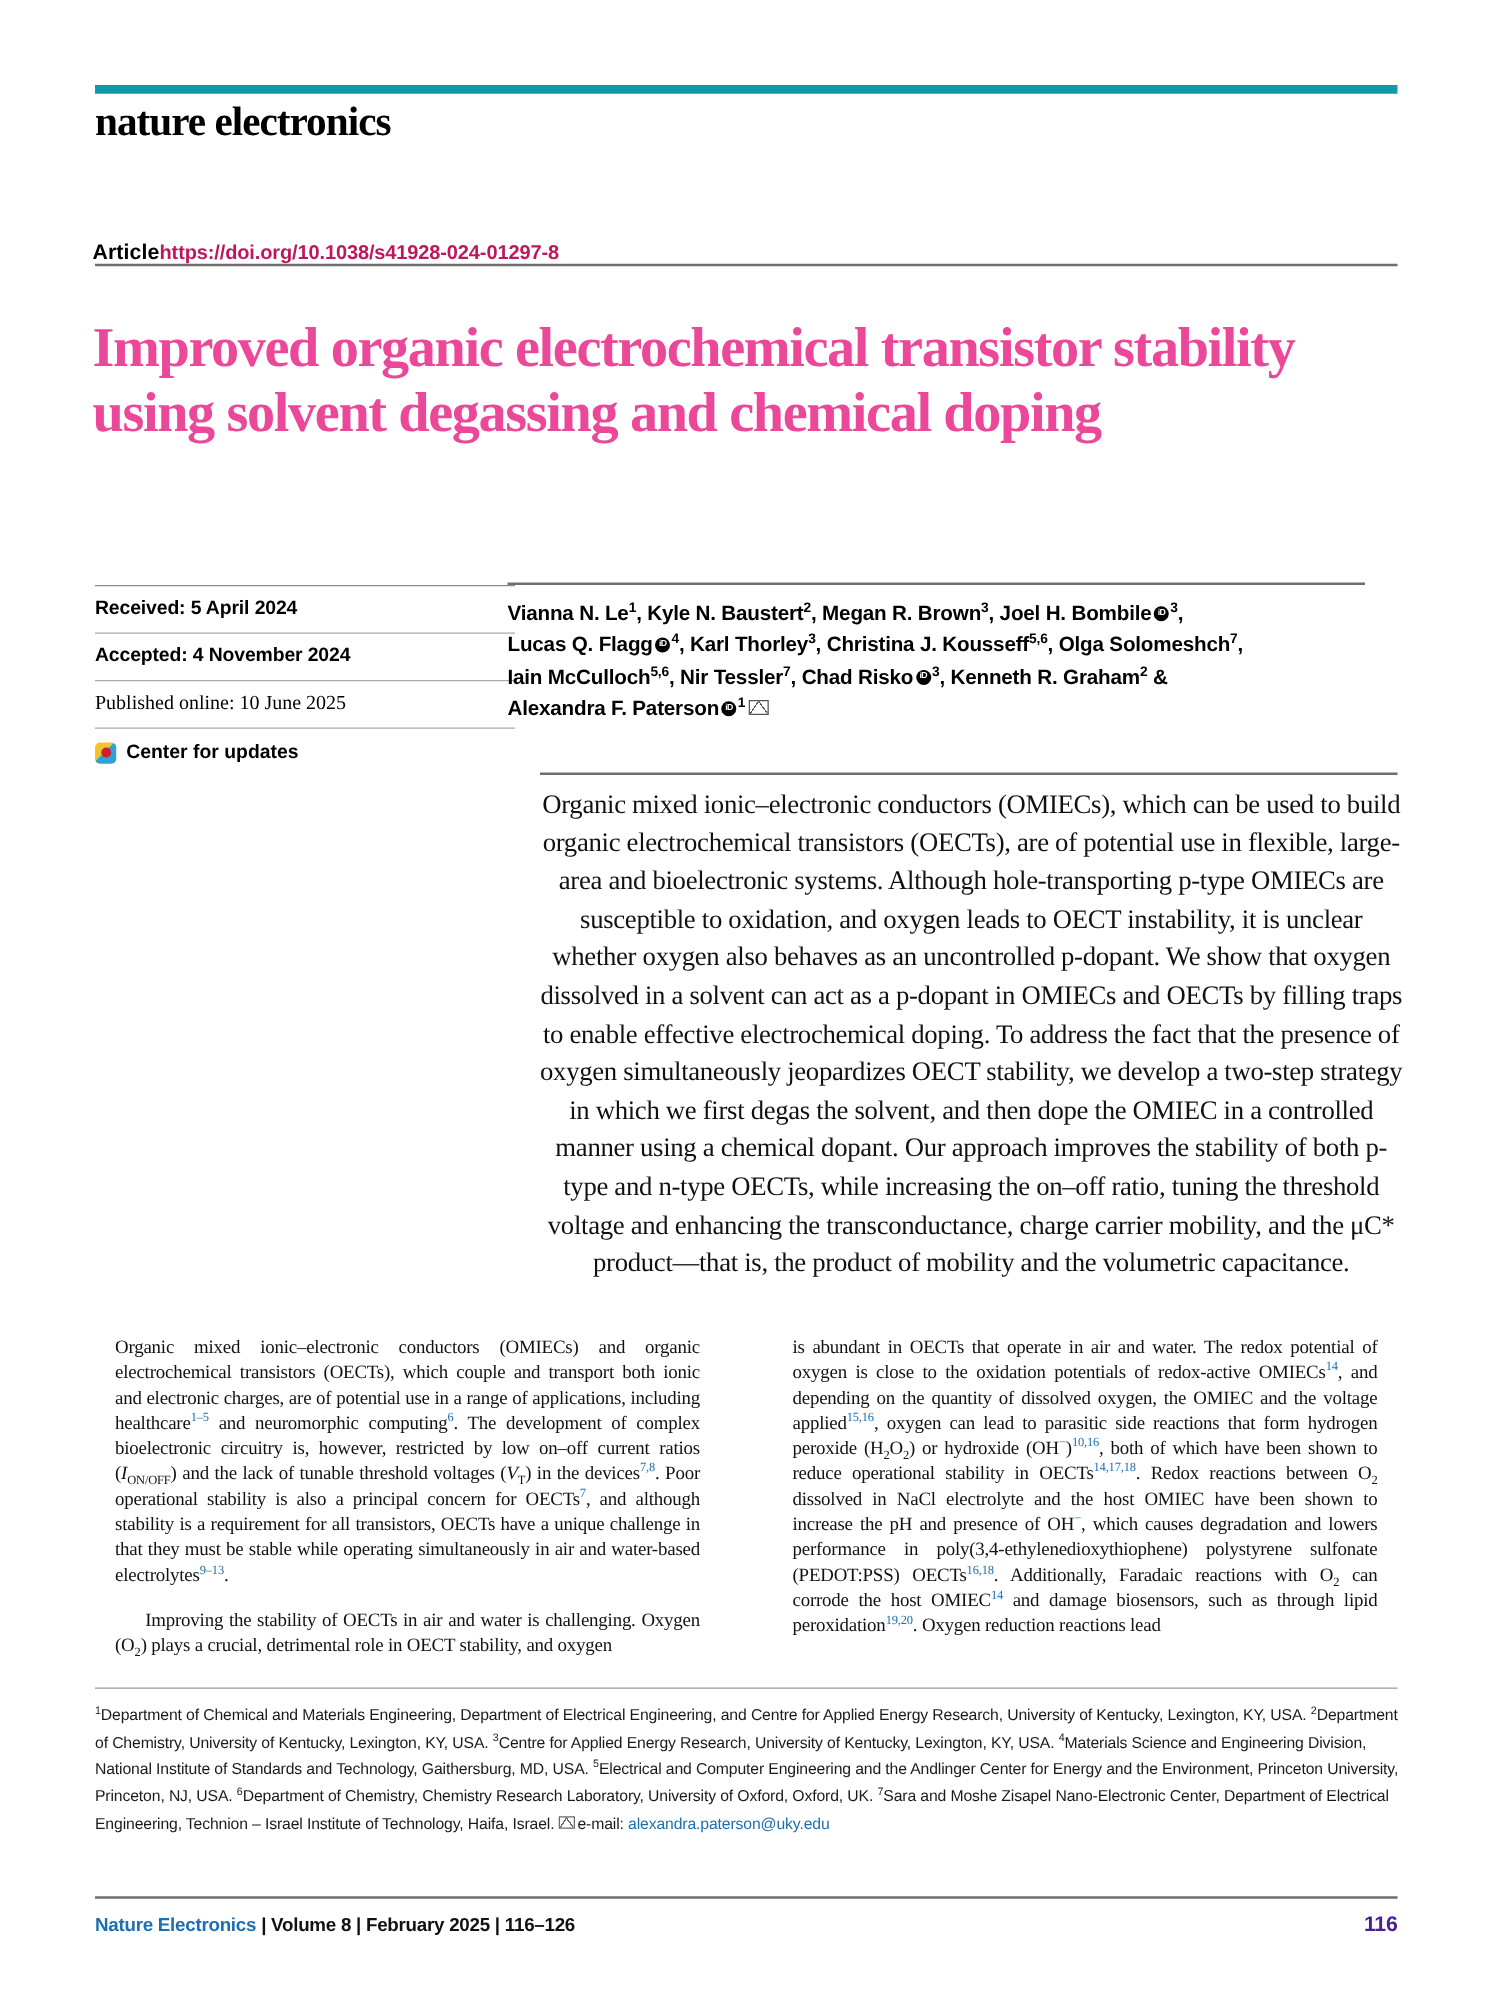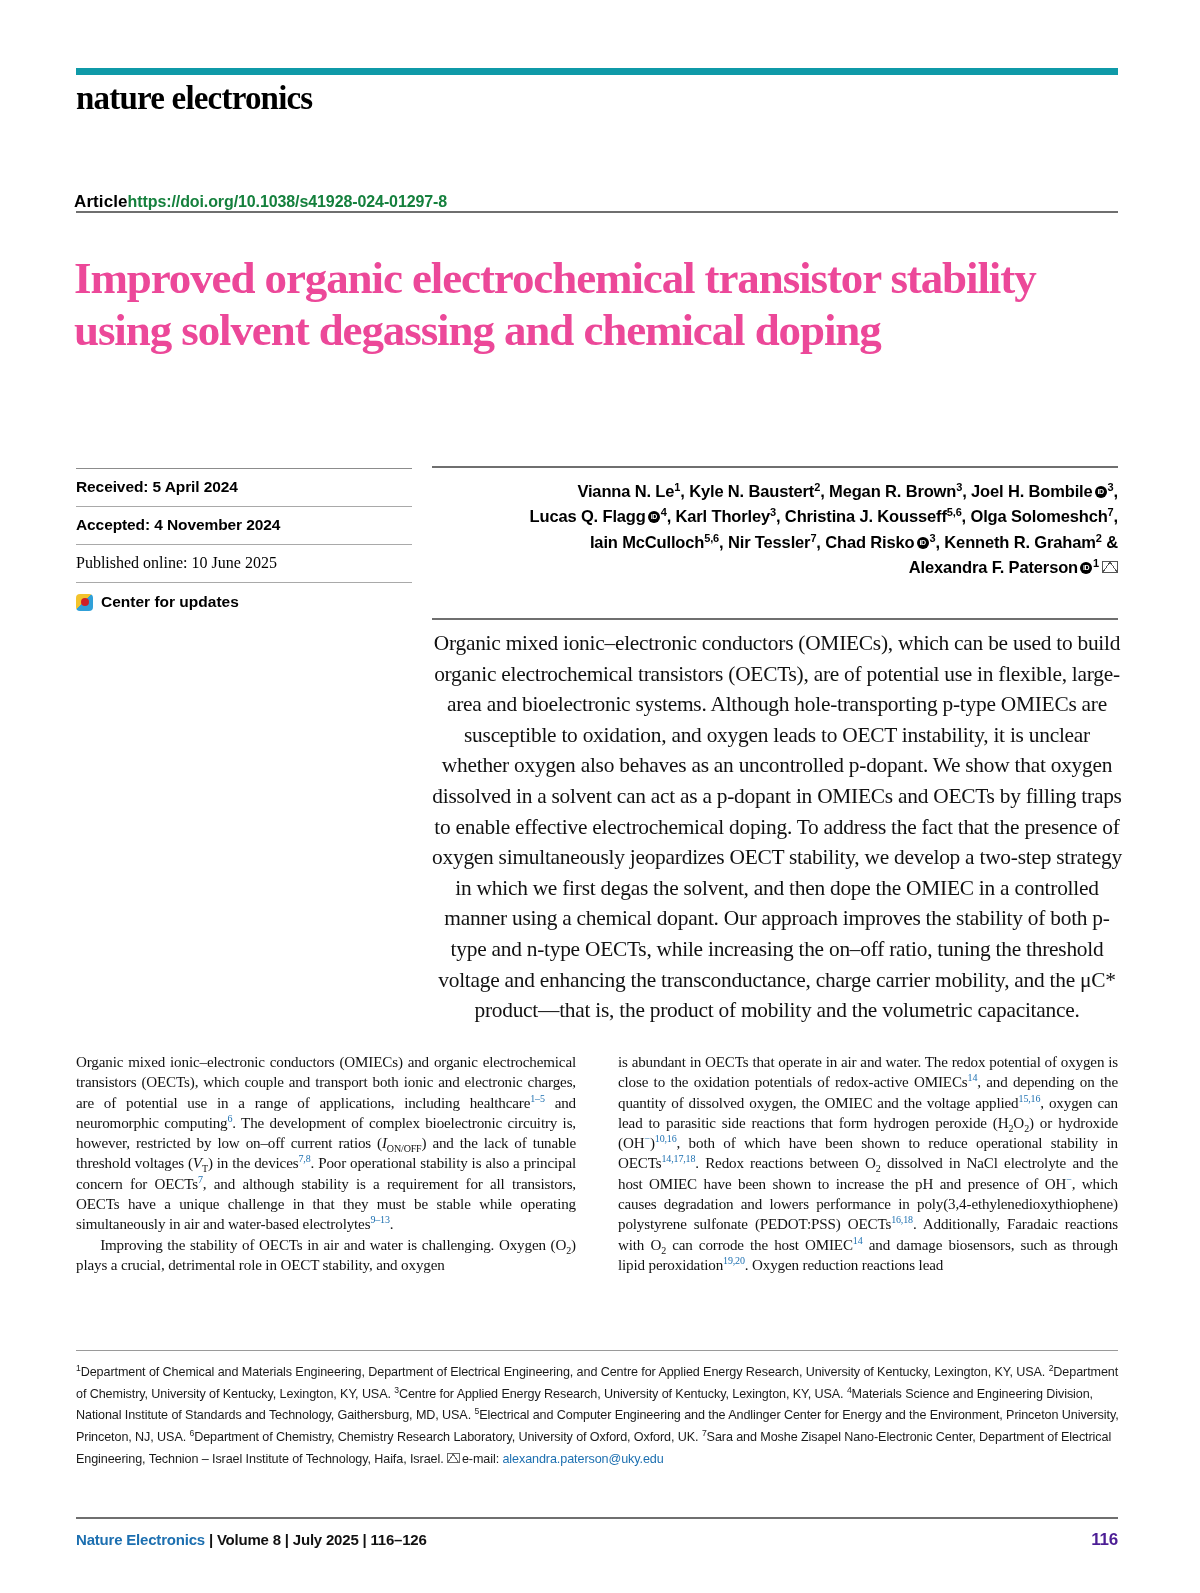--- a/index.html
+++ b/index.html
@@ -55,21 +55,21 @@
     margin-top: 10px;
   }
   .article-label {
     font-size: 17px;
     font-weight: 700;
     letter-spacing: .1px;
   }
   .doi-link {
     font-size: 16px;
     font-weight: 700;
-    color: #15803d;
+    color: #be185d;
     text-decoration: none;
     letter-spacing: -.1px;
   }
   .rule-under-article {
     position: absolute;
     left: 76px;
     top: 211px;
     width: 1042px;
     height: 2px;
     background: #6f6f6f;
@@ -138,24 +138,23 @@
     transform: translate(-50%, -50%);
     width: 8px;
     height: 8px;
     border-radius: 50%;
     background: #cf2027;
   }
 
   
   .authors-wrap {
     position: absolute;
-    left: 432px;
+    left: 406px;
     top: 466px;
     width: 686px;
-    text-align: right;
   }
   .authors-rule-top {
     height: 2px;
     background: #6f6f6f;
     margin-bottom: 11px;
   }
   .authors {
     font-size: 16.5px;
     font-weight: 700;
     line-height: 1.54;
@@ -242,21 +241,21 @@
   }
   .col {
     width: 500px;
     font-family: "Liberation Serif", serif;
     font-size: 15.1px;
     line-height: 1.345;
     text-align: justify;
     letter-spacing: -.15px;
     color: #111;
   }
-  .col p { margin: 0; }
+  .col p { margin: 16px; }
   .col p + p { text-indent: 1.6em; }
   .col sup, .sup-ref {
     font-size: 10px;
     vertical-align: super;
     line-height: 0;
     color: #1c6fb0;
   }
   .col sub {
     font-size: 10px;
     vertical-align: sub;
@@ -397,18 +396,18 @@
 
   <div class="affil-rule"></div>
   <div class="affiliations">
     <sup>1</sup>Department of Chemical and Materials Engineering, Department of Electrical Engineering, and Centre for Applied Energy Research, University of Kentucky, Lexington, KY, USA. <sup>2</sup>Department of Chemistry, University of Kentucky, Lexington, KY, USA. <sup>3</sup>Centre for Applied Energy Research, University of Kentucky, Lexington, KY, USA. <sup>4</sup>Materials Science and Engineering Division, National Institute of Standards and Technology, Gaithersburg, MD, USA. <sup>5</sup>Electrical and Computer Engineering and the Andlinger Center for Energy and the Environment, Princeton University, Princeton, NJ, USA. <sup>6</sup>Department of Chemistry, Chemistry Research Laboratory, University of Oxford, Oxford, UK. <sup>7</sup>Sara and Moshe Zisapel Nano-Electronic Center, Department of Electrical Engineering, Technion – Israel Institute of Technology, Haifa, Israel. <span class="env-small"></span><span>e-mail:</span> <a href="#">alexandra.paterson@uky.edu</a>
   </div>
 
   <div class="footer-rule"></div>
   <div class="footer">
     <div>
       <span class="journal">Nature Electronics</span>
-      <span class="cite">| Volume 8 | July 2025 | 116–126</span>
+      <span class="cite">| Volume 8 | February 2025 | 116–126</span>
     </div>
     <div class="pageno">116</div>
   </div>
 
 </div>
 
 </body></html>

